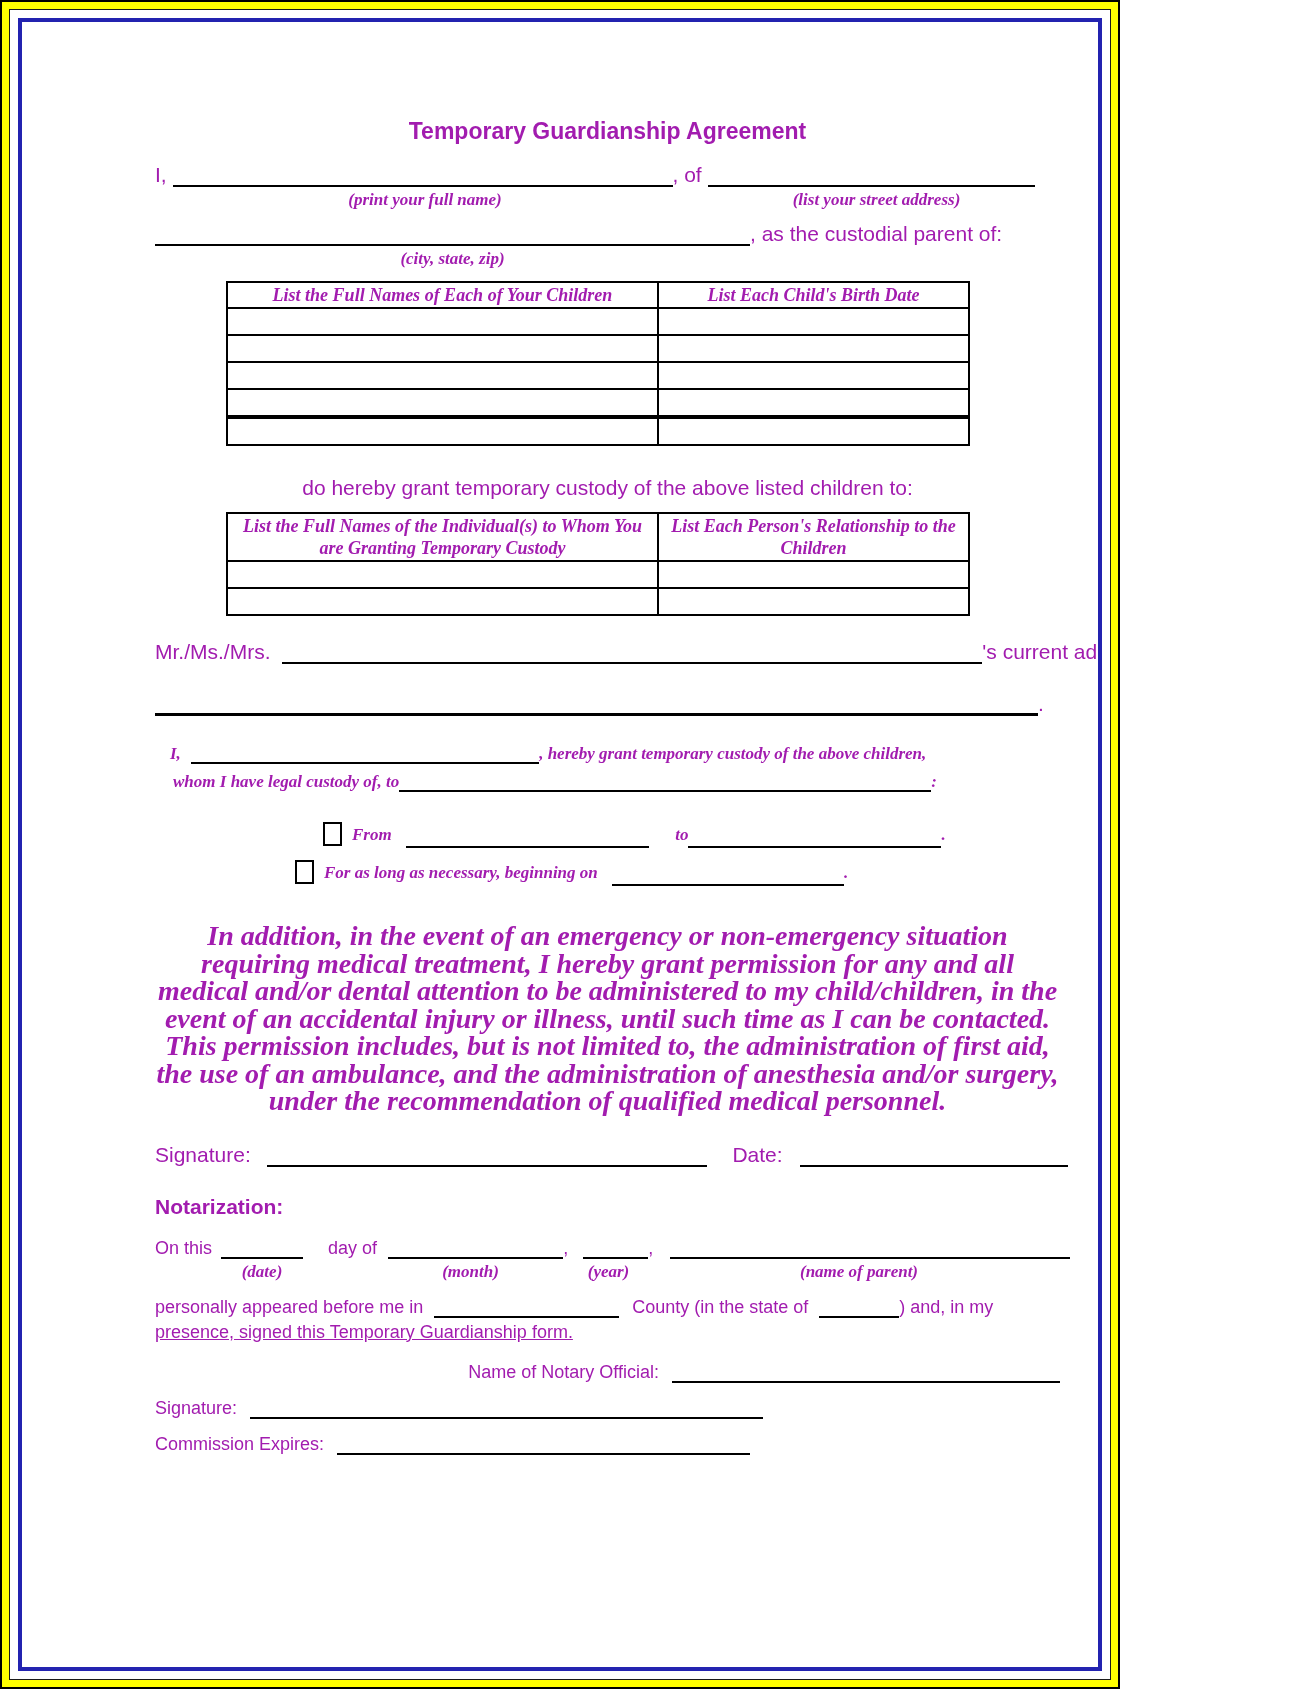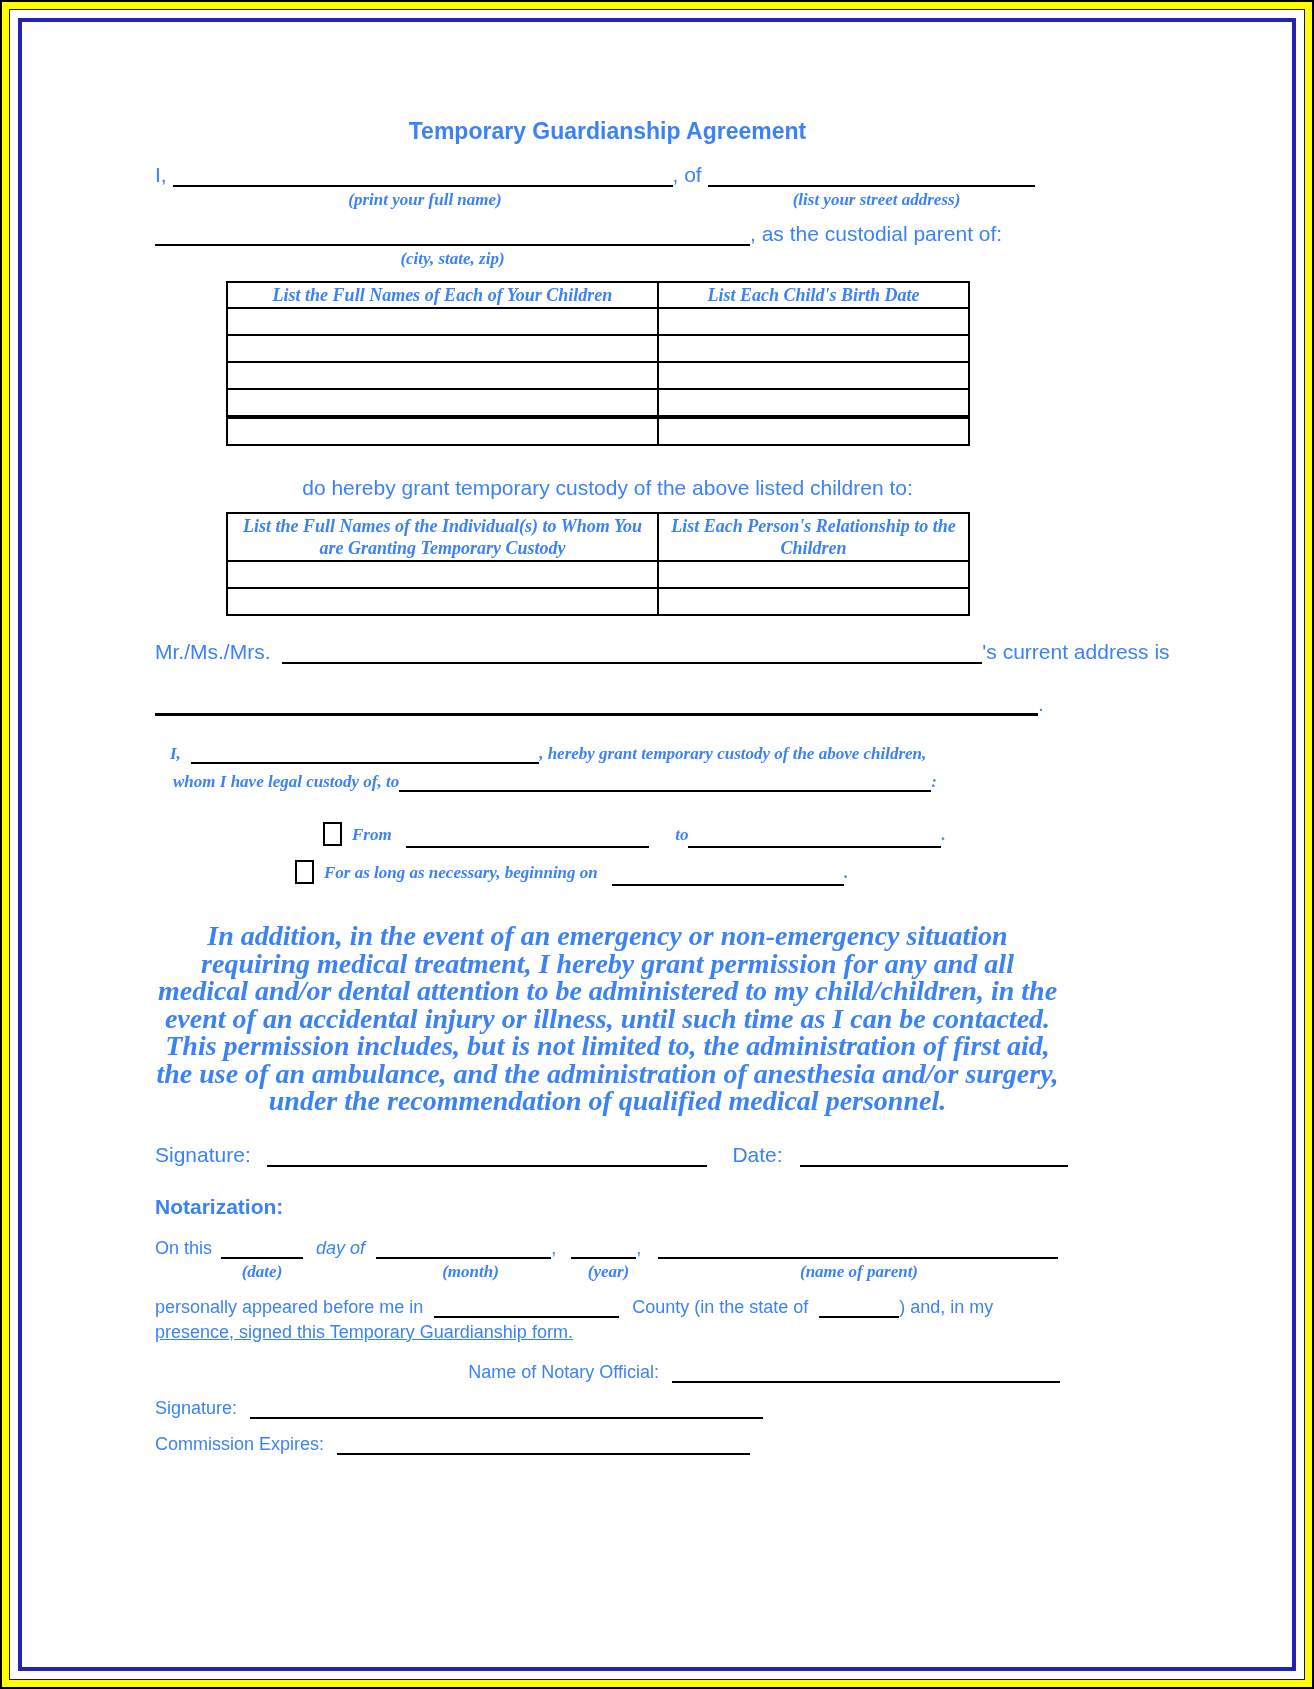--- a/index.html
+++ b/index.html
@@ -1,16 +1,16 @@
 <!DOCTYPE html>
 <html><head>
 <meta charset="utf-8">
 <style>
   html,body{margin:0;padding:0;background:#fff;}
-  .page{position:relative;width:1314px;height:1689px;box-sizing:border-box;border:2px solid #000;background:#fff;font-family:"Liberation Sans",sans-serif;color:#3b82f6;}
+  .page{position:relative;width:1120px;height:1689px;box-sizing:border-box;border:2px solid #000;background:#fff;font-family:"Liberation Sans",sans-serif;color:#a21caf;}
   .f-yellow{height:100%;box-sizing:border-box;border:7px solid #ffff00;}
   .f-thin{height:100%;box-sizing:border-box;border:1px solid #1a1a1a;}
   .f-gap{height:100%;box-sizing:border-box;border:8px solid #ffffff;}
   .f-blue{height:100%;box-sizing:border-box;border:4px solid #2323b0;background:#fff;overflow:hidden;}
   .content{margin-left:133px;width:905px;}
   .sans{font-family:"Liberation Sans",sans-serif;font-size:21px;}
   .serif-bi{font-family:"Liberation Serif",serif;font-style:italic;font-weight:700;}
   .title{font-size:23px;font-weight:700;text-align:center;margin-top:96px;}
   .blank{display:inline-block;border-bottom:2px solid #000;height:20px;vertical-align:bottom;}
   .blank-thick{border-bottom-width:3px;}
@@ -141,21 +141,21 @@
       <span class="blank" style="width:440px;margin-left:10px;"></span>
       <span style="margin-left:20px;">Date:</span>
       <span class="blank" style="width:268px;margin-left:12px;"></span>
     </div>
 
     <div class="sans" style="margin-top:28px;font-weight:700;">Notarization:</div>
 
     <div class="nota rowline" style="margin-top:18px;">
       <span>On this</span>
       <span class="blank" style="width:82px;margin-left:4px;"></span>
-      <span style="margin-left:8px;font-style:italic;">day of</span>
+      <span style="margin-left:20px;">day of</span>
       <span class="blank" style="width:175px;margin-left:6px;"></span><span>,</span>
       <span class="blank" style="width:65px;margin-left:10px;"></span><span>,</span>
       <span class="blank" style="width:400px;margin-left:12px;"></span>
     </div>
     <div class="hintrow serif-bi">
       <span class="hint" style="margin-left:66px;width:82px;">(date)</span><span class="hint" style="margin-left:80px;width:175px;">(month)</span><span class="hint" style="margin-left:18px;width:65px;">(year)</span><span class="hint" style="margin-left:18px;width:400px;">(name of parent)</span>
     </div>
 
     <div class="nota rowline" style="margin-top:16px;">
       <span>personally appeared before me in</span>

